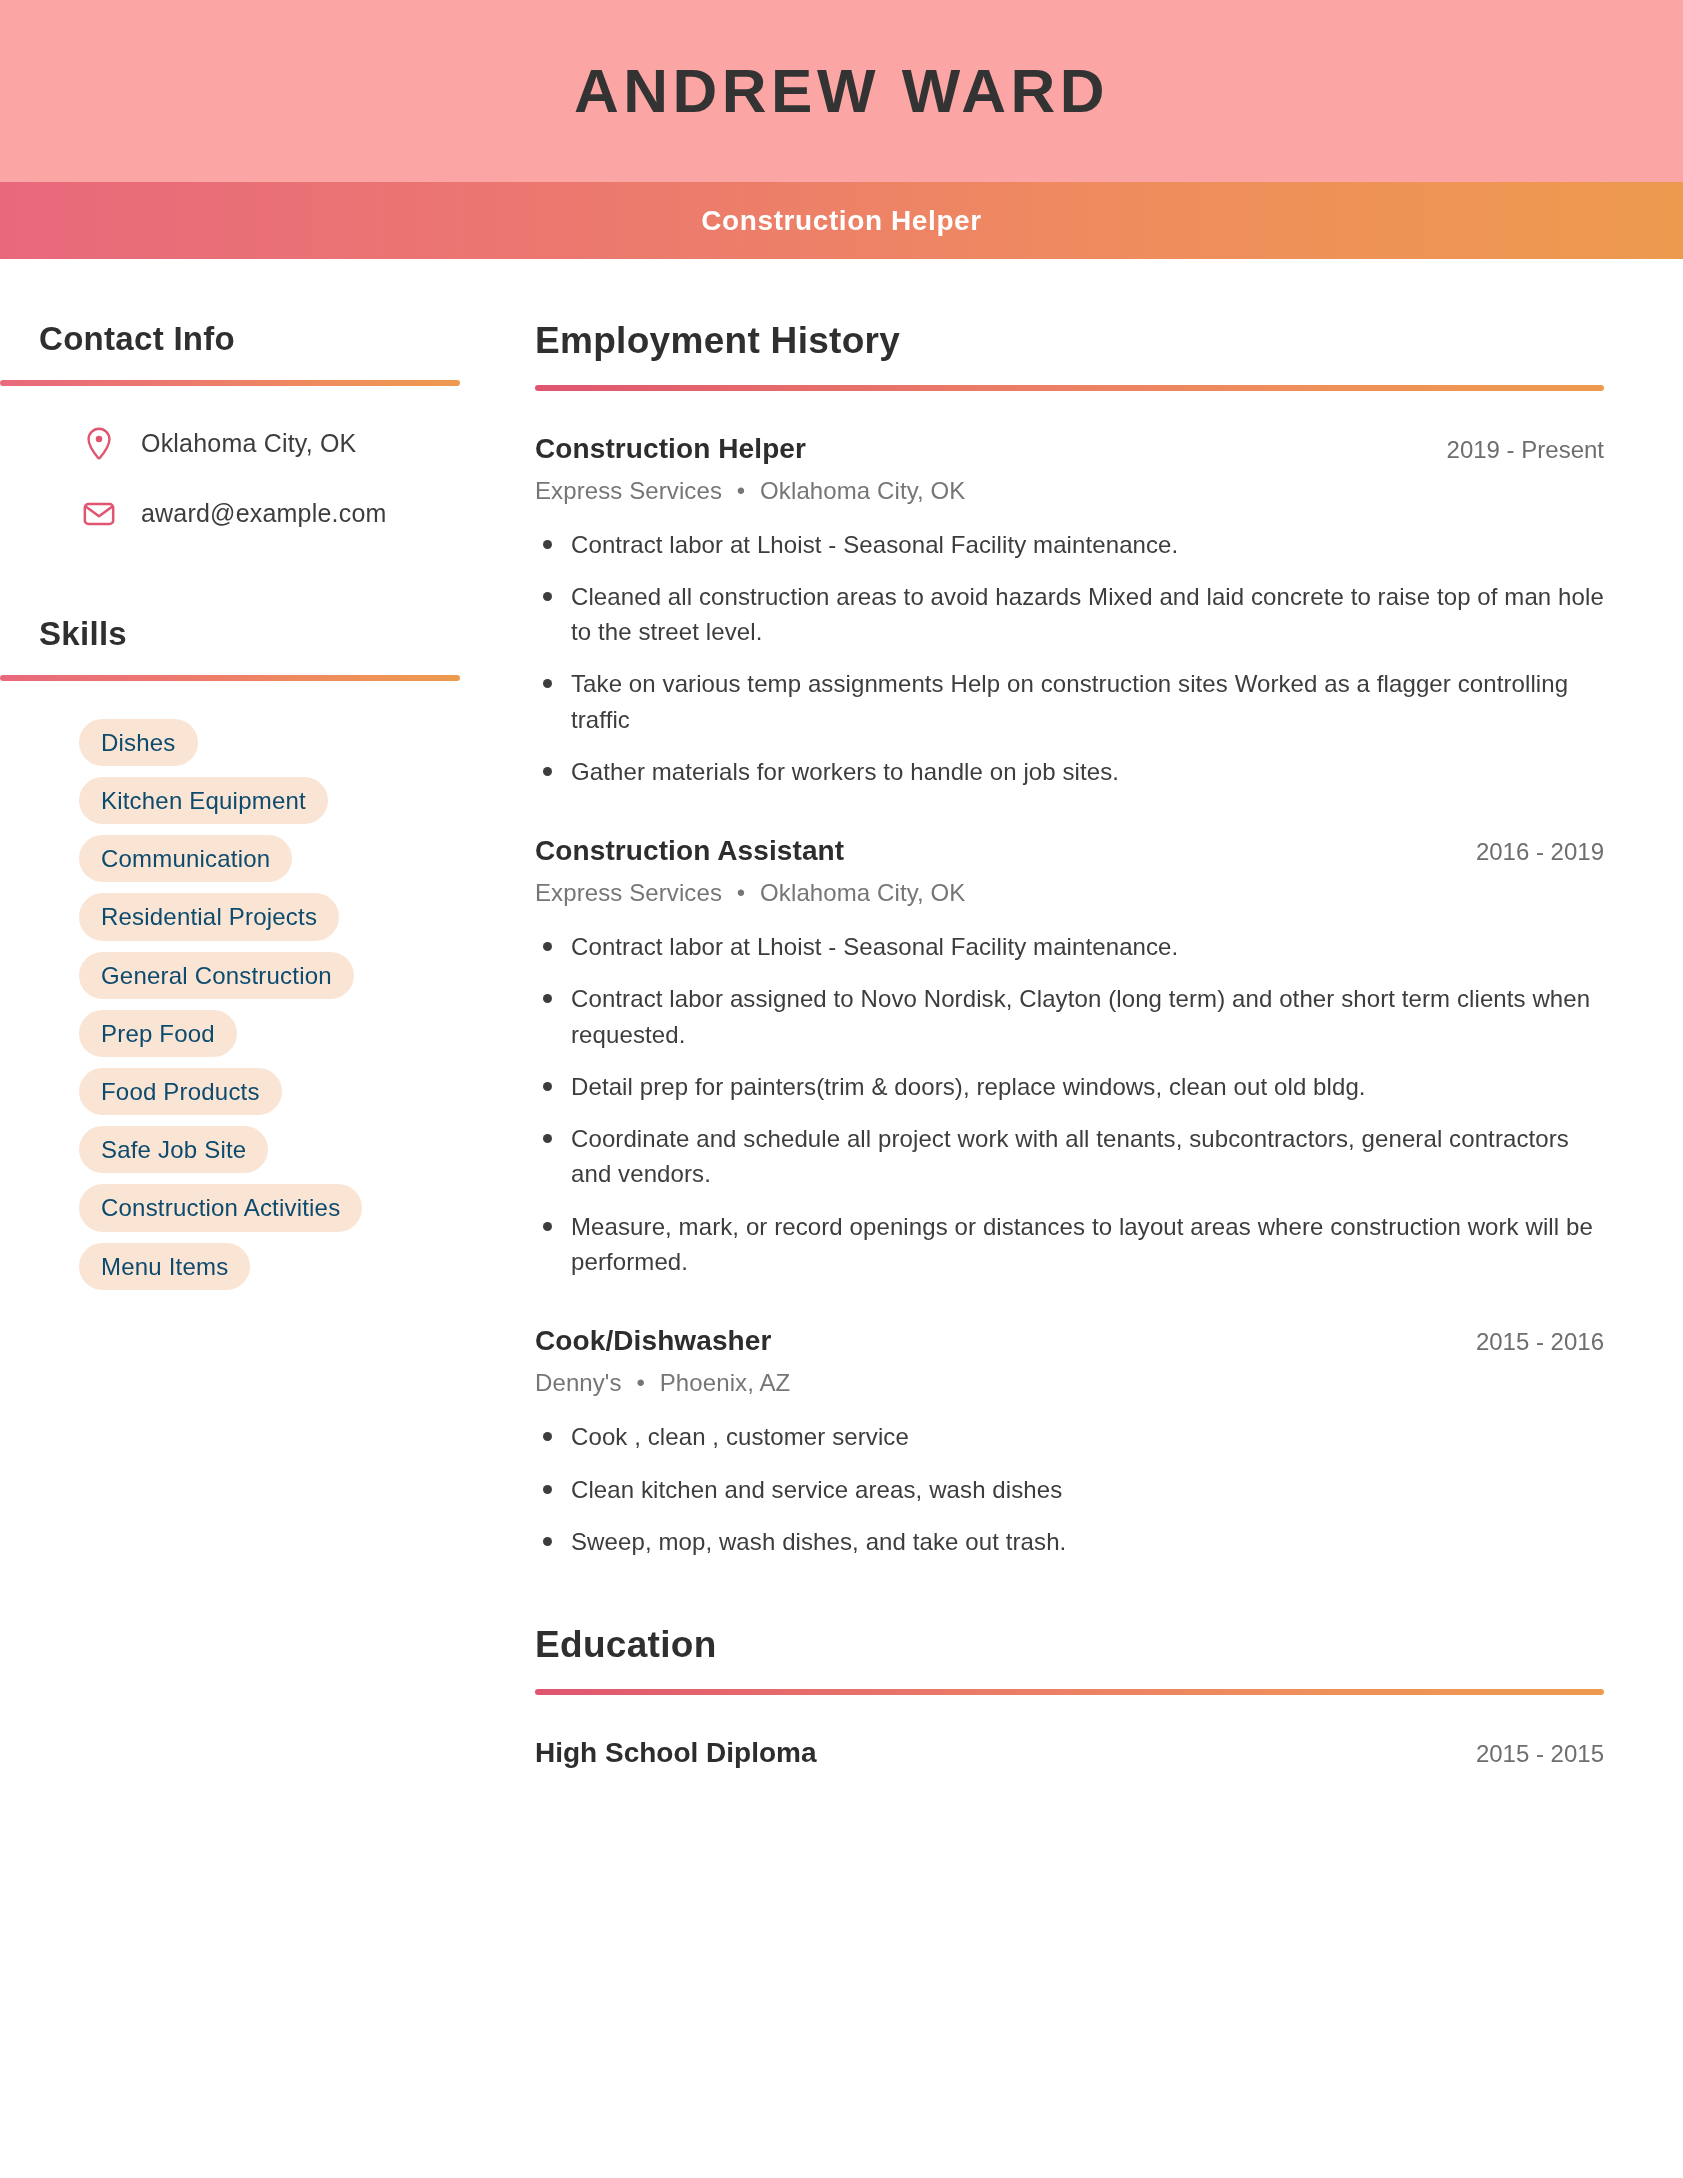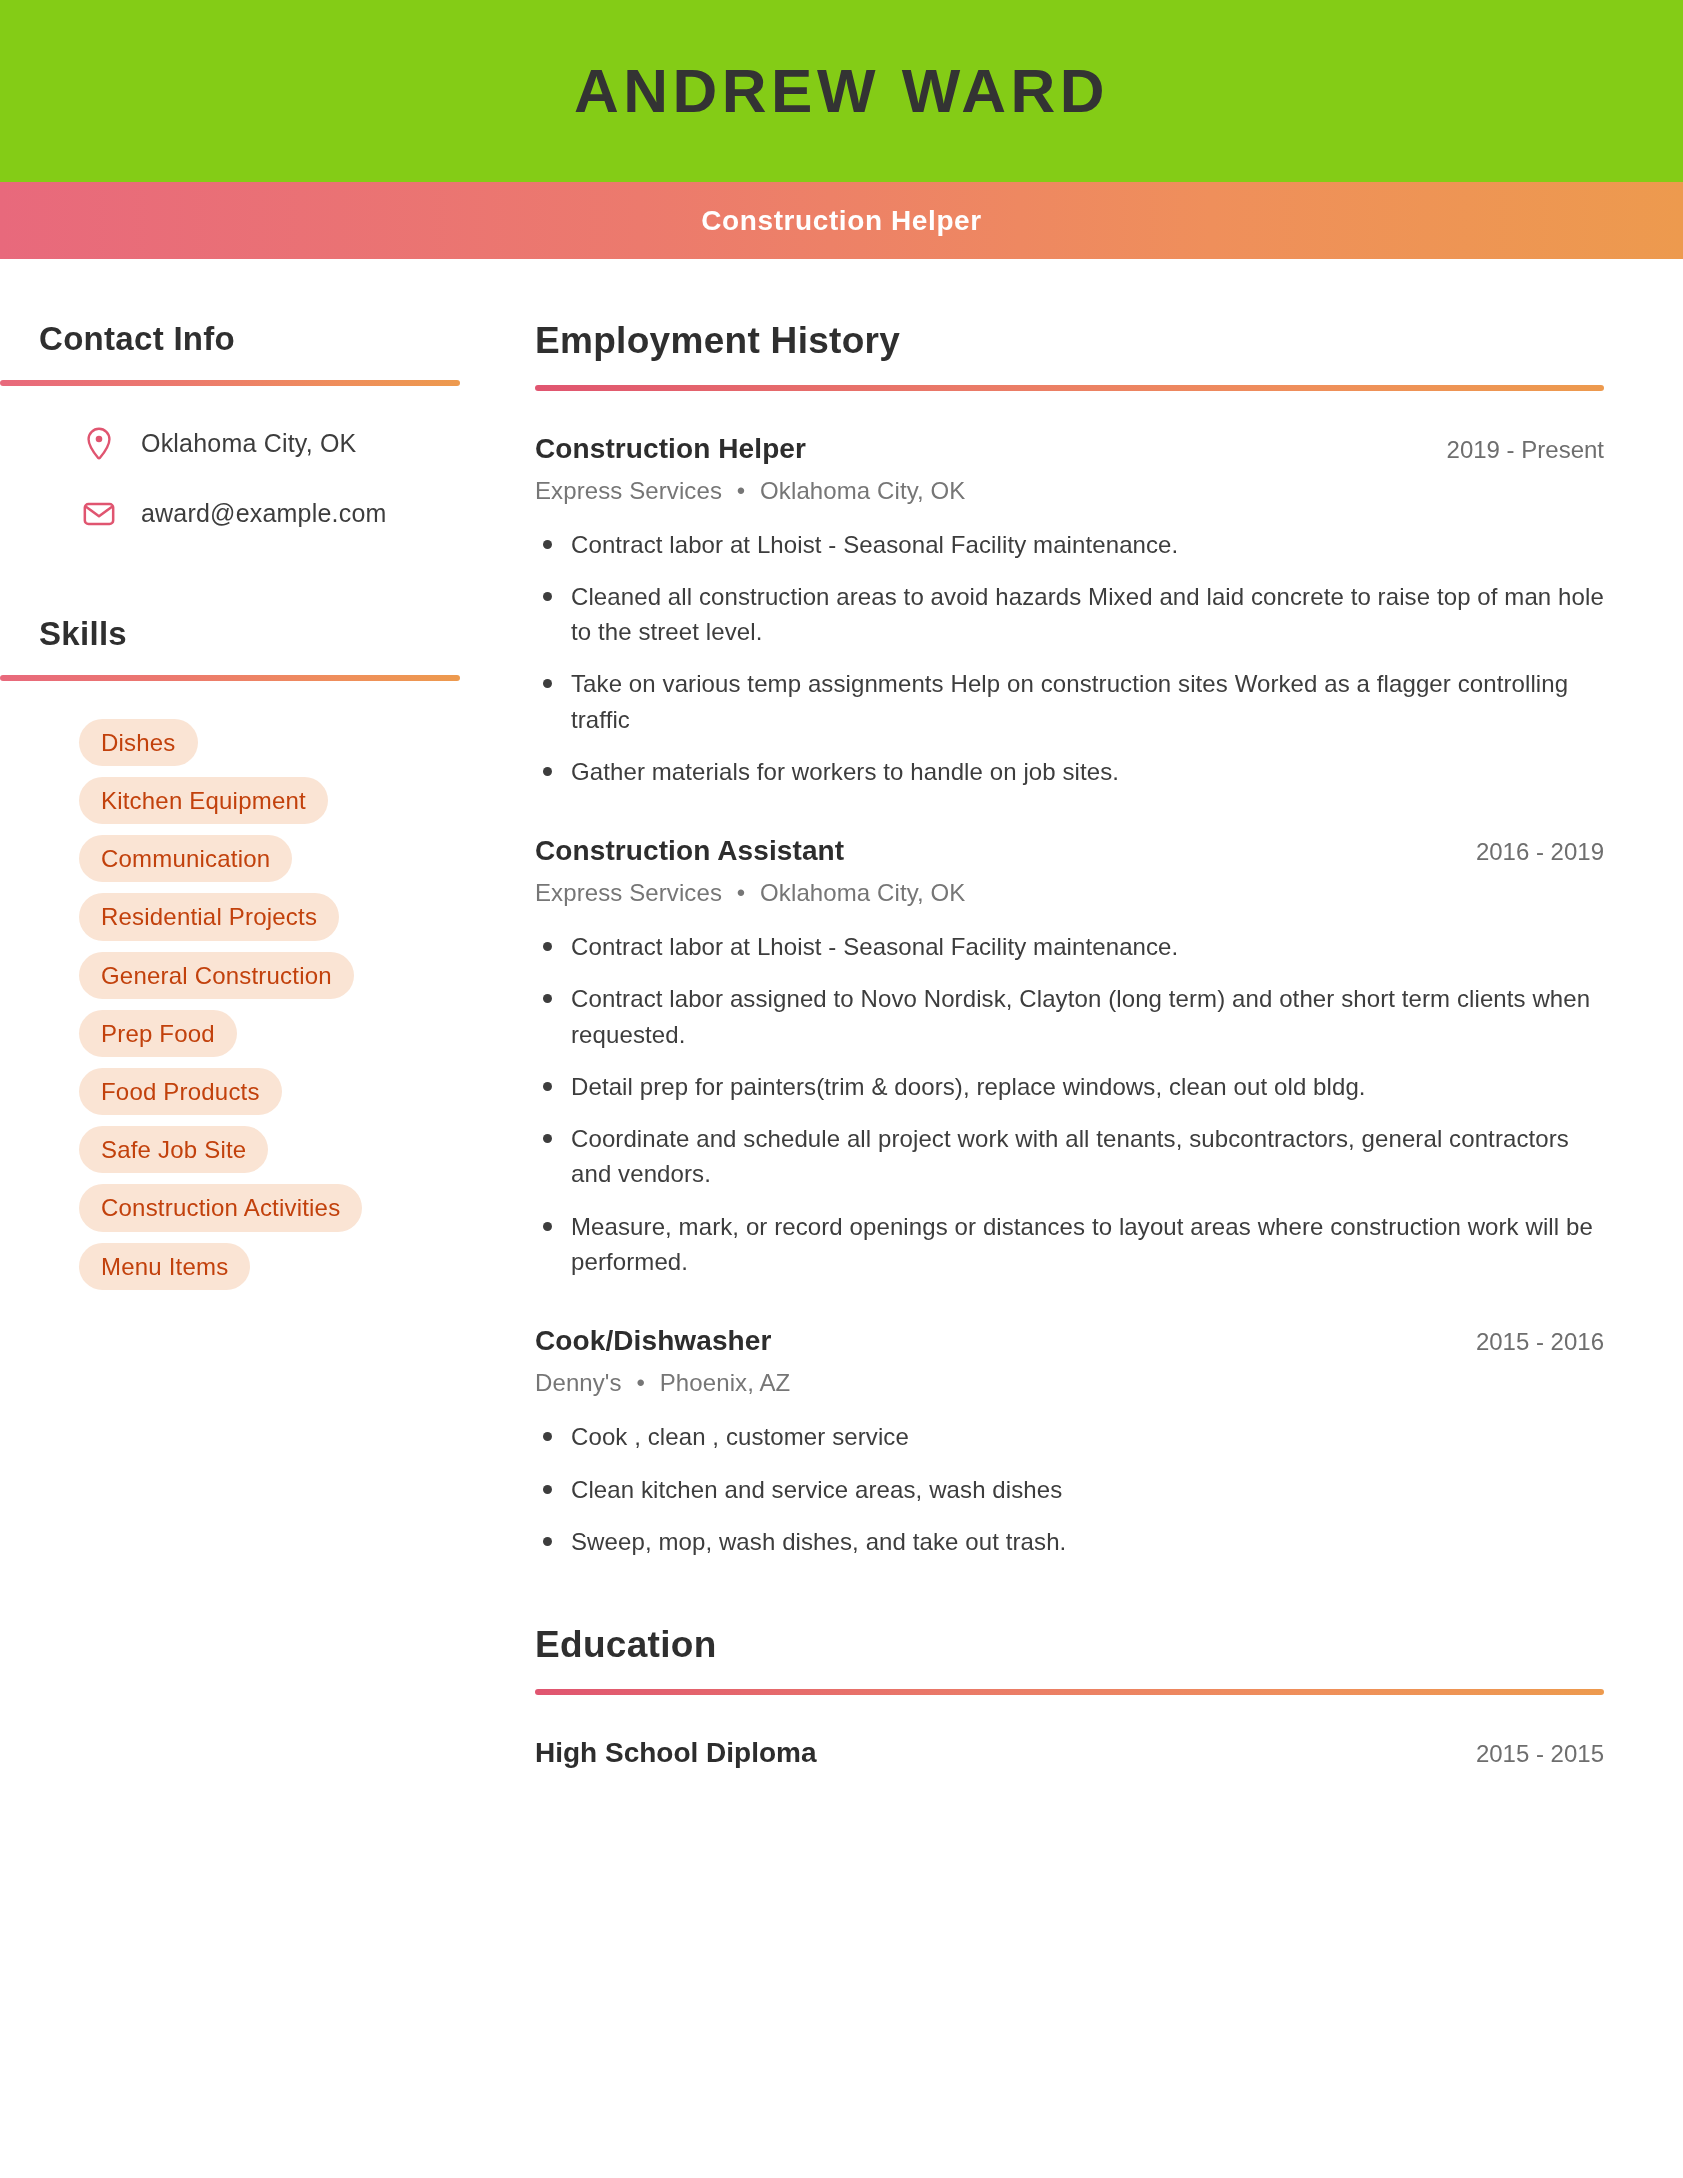--- a/index.html
+++ b/index.html
@@ -16,21 +16,21 @@
     position: relative;
     overflow: hidden;
   }
 
   
   .header {
     height: 182px;
     display: flex;
     align-items: center;
     justify-content: center;
-    background: #84cc16;
+    background: #fca5a5;
   }
 
   .name {
     font-size: 62px;
     font-weight: 700;
     letter-spacing: 4.5px;
     color: #333333;
     text-transform: uppercase;
     line-height: 1;
   }
@@ -142,21 +142,21 @@
     flex-direction: column;
     align-items: flex-start;
   }
 
   .skill-pill {
     background: #fae4d4;
     border-radius: 989px;
     padding: 11px 22px;
     margin-bottom: 11px;
     font-size: 24px;
-    color: #c2410c;
+    color: #0c4a6e;
     letter-spacing: 0.2px;
     line-height: 1.05;
   }
 
   
   .jobs { margin-top: 42px; }
 
   .job { margin-bottom: 46px; }
 
   .job-head {

